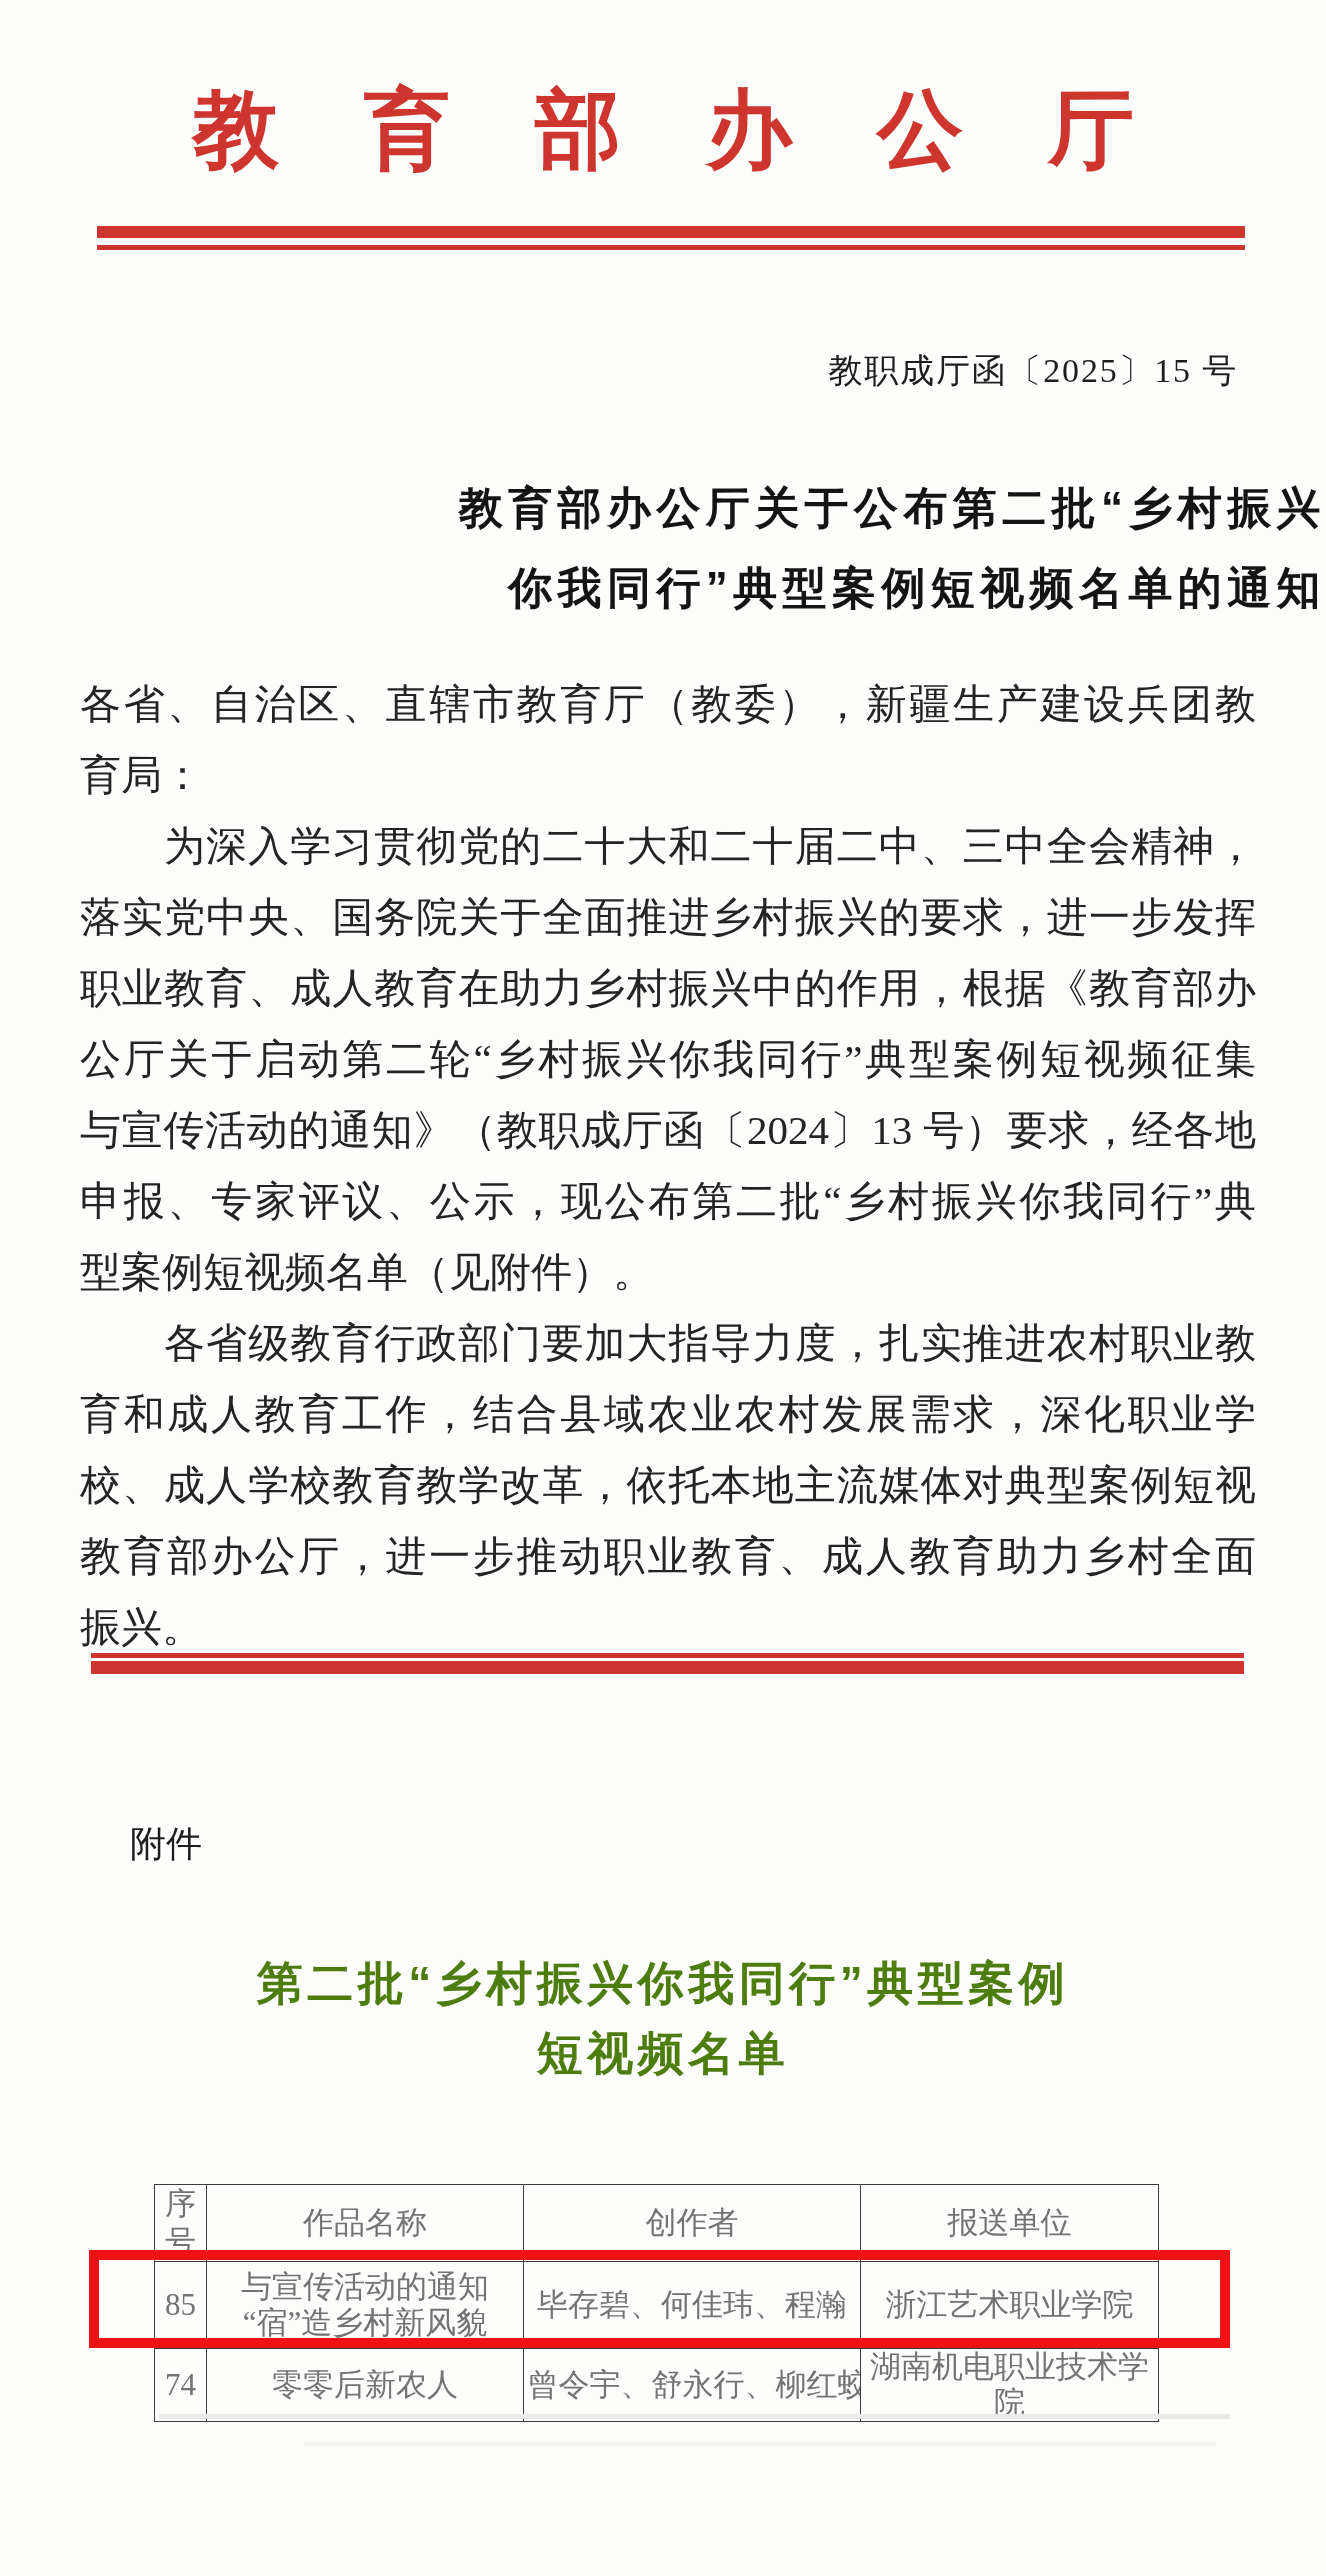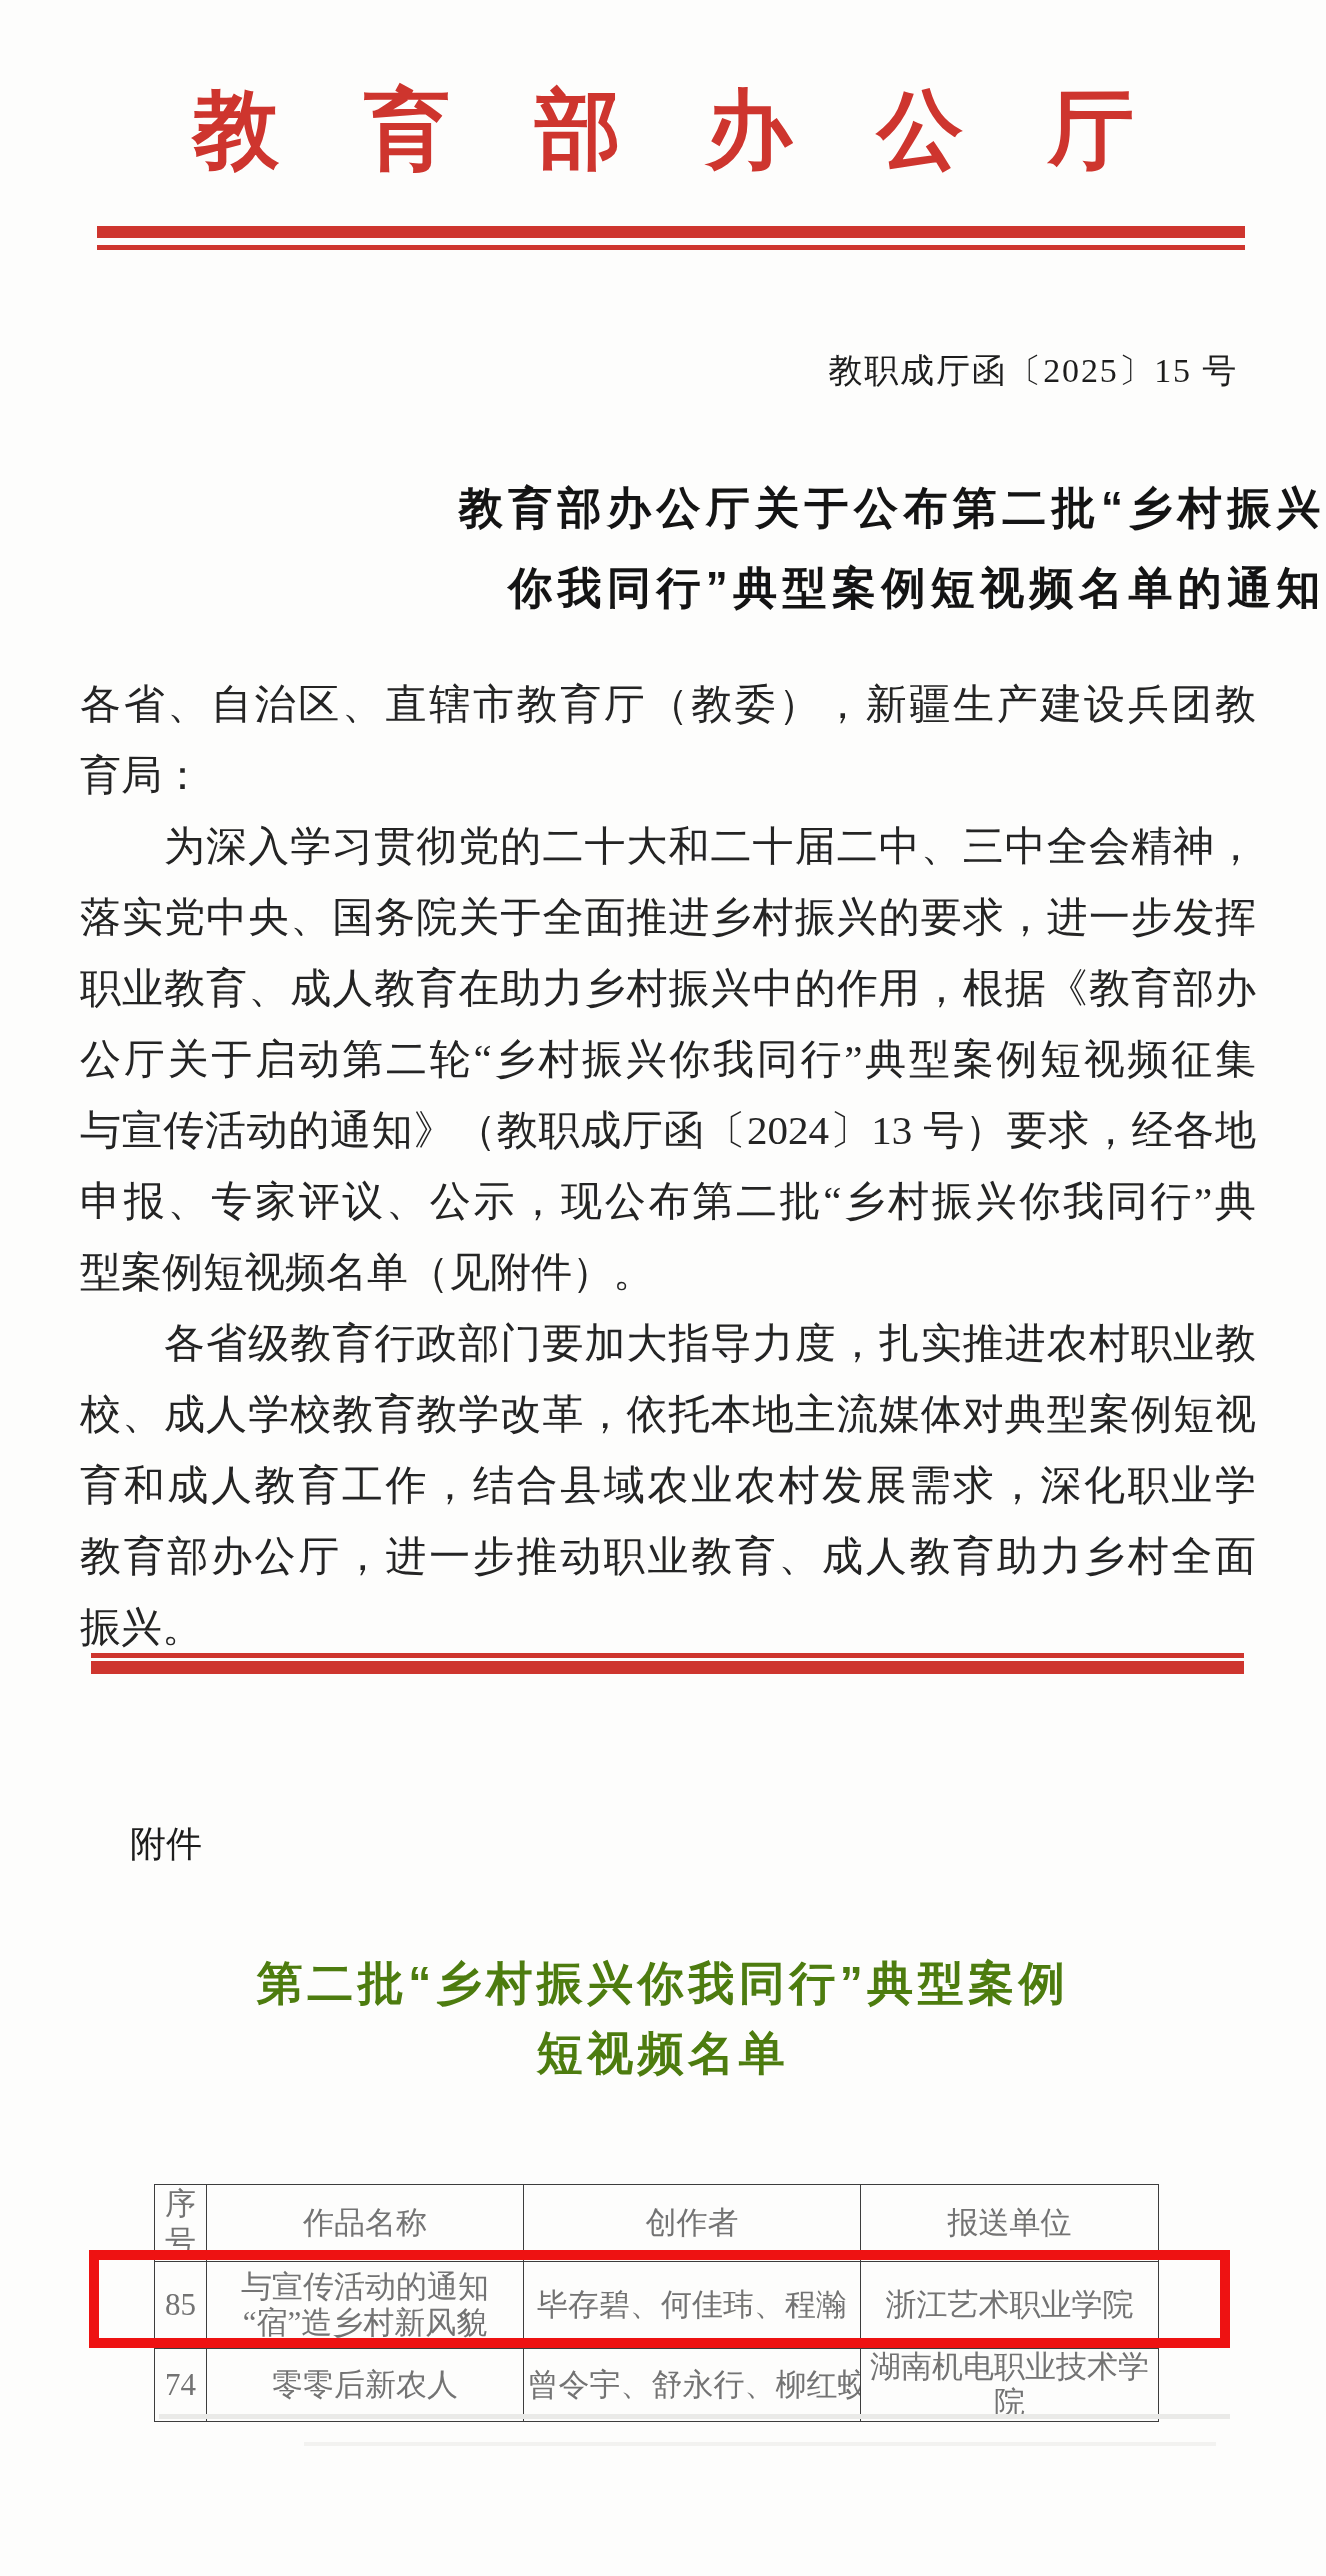--- a/index.html
+++ b/index.html
@@ -106,22 +106,22 @@
       <div class="body-line">各省、自治区、直辖市教育厅（教委），新疆生产建设兵团教</div>
       <div class="body-line para-end">育局：</div>
       <div class="body-line">　　为深入学习贯彻党的二十大和二十届二中、三中全会精神，</div>
       <div class="body-line">落实党中央、国务院关于全面推进乡村振兴的要求，进一步发挥</div>
       <div class="body-line">职业教育、成人教育在助力乡村振兴中的作用，根据《教育部办</div>
       <div class="body-line">公厅关于启动第二轮“乡村振兴你我同行”典型案例短视频征集</div>
       <div class="body-line">与宣传活动的通知》（教职成厅函〔2024〕13 号）要求，经各地</div>
       <div class="body-line">申报、专家评议、公示，现公布第二批“乡村振兴你我同行”典</div>
       <div class="body-line para-end">型案例短视频名单（见附件）。</div>
       <div class="body-line">　　各省级教育行政部门要加大指导力度，扎实推进农村职业教</div>
+      <div class="body-line">育和成人教育工作，结合县域农业农村发展需求，深化职业学</div>
       <div class="body-line">校、成人学校教育教学改革，依托本地主流媒体对典型案例短视</div>
-      <div class="body-line">育和成人教育工作，结合县域农业农村发展需求，深化职业学</div>
       <div class="body-line">教育部办公厅，进一步推动职业教育、成人教育助力乡村全面</div>
       <div class="body-line para-end">振兴。</div>
     </div>
 
   <div class="rule rule-bottom-thin"></div>
   <div class="rule rule-bottom-thick"></div>
 
   <div class="attachment-label">附件</div>
 
   <div class="attachment-title">

